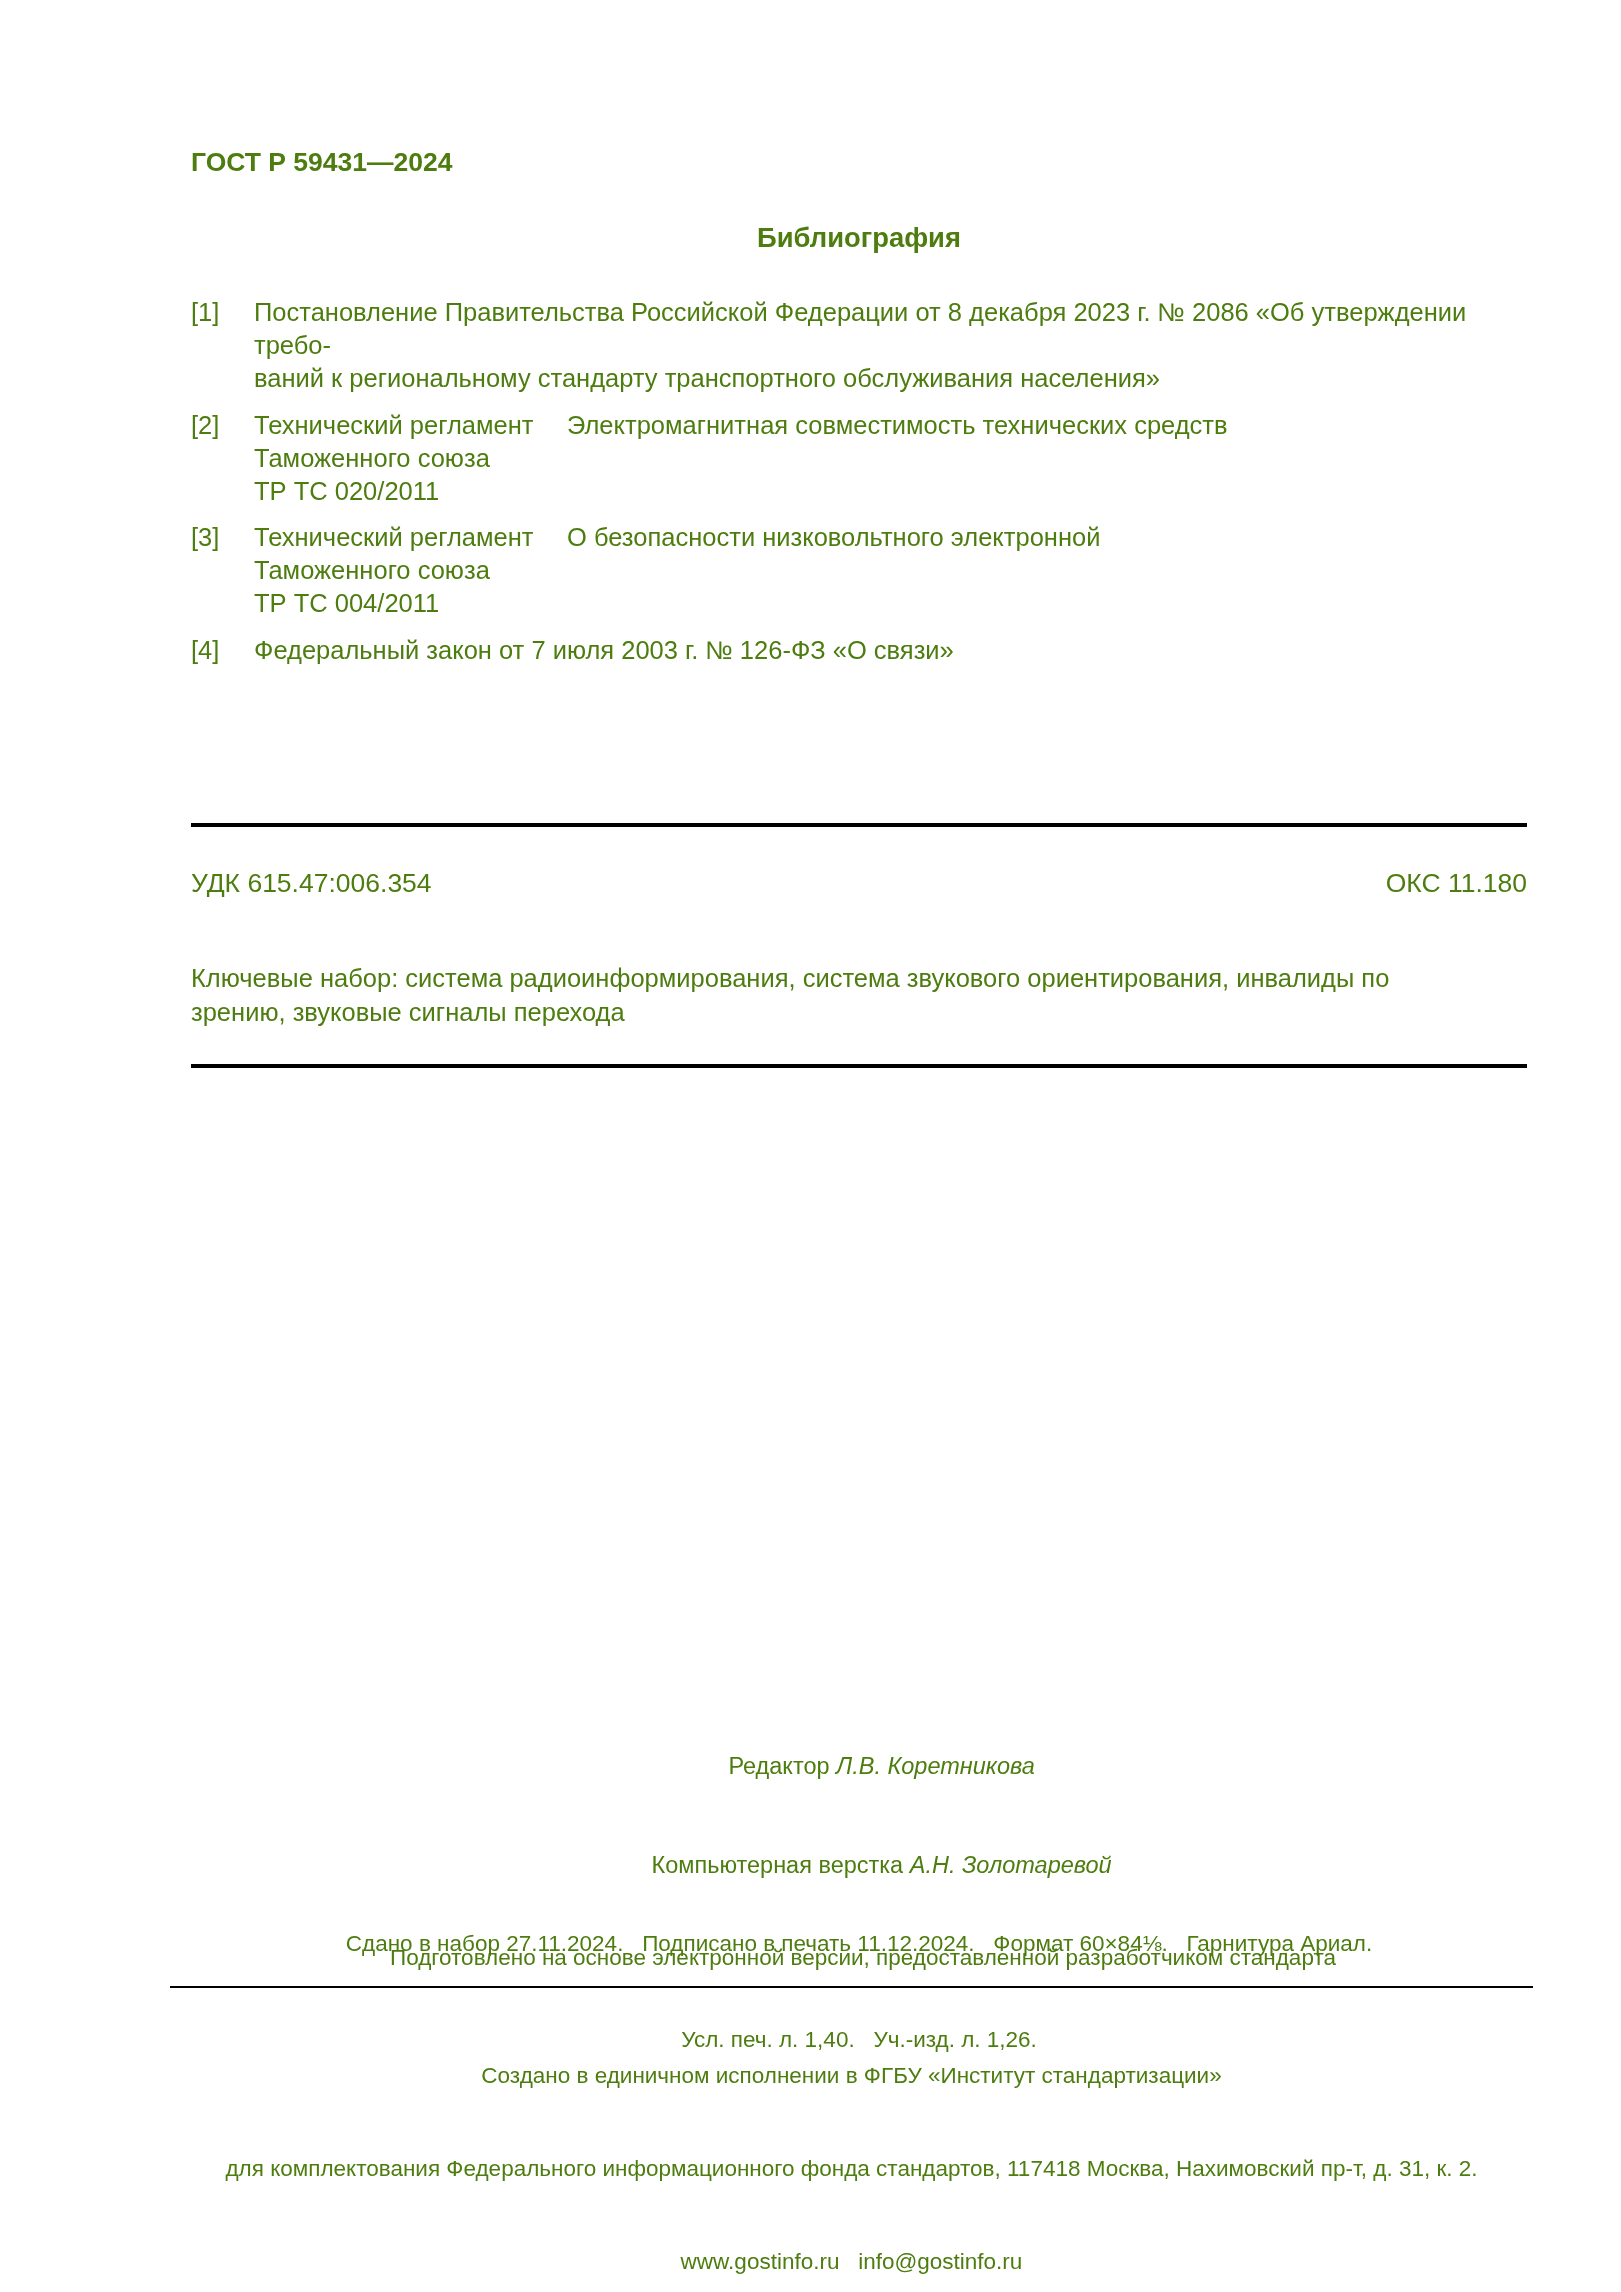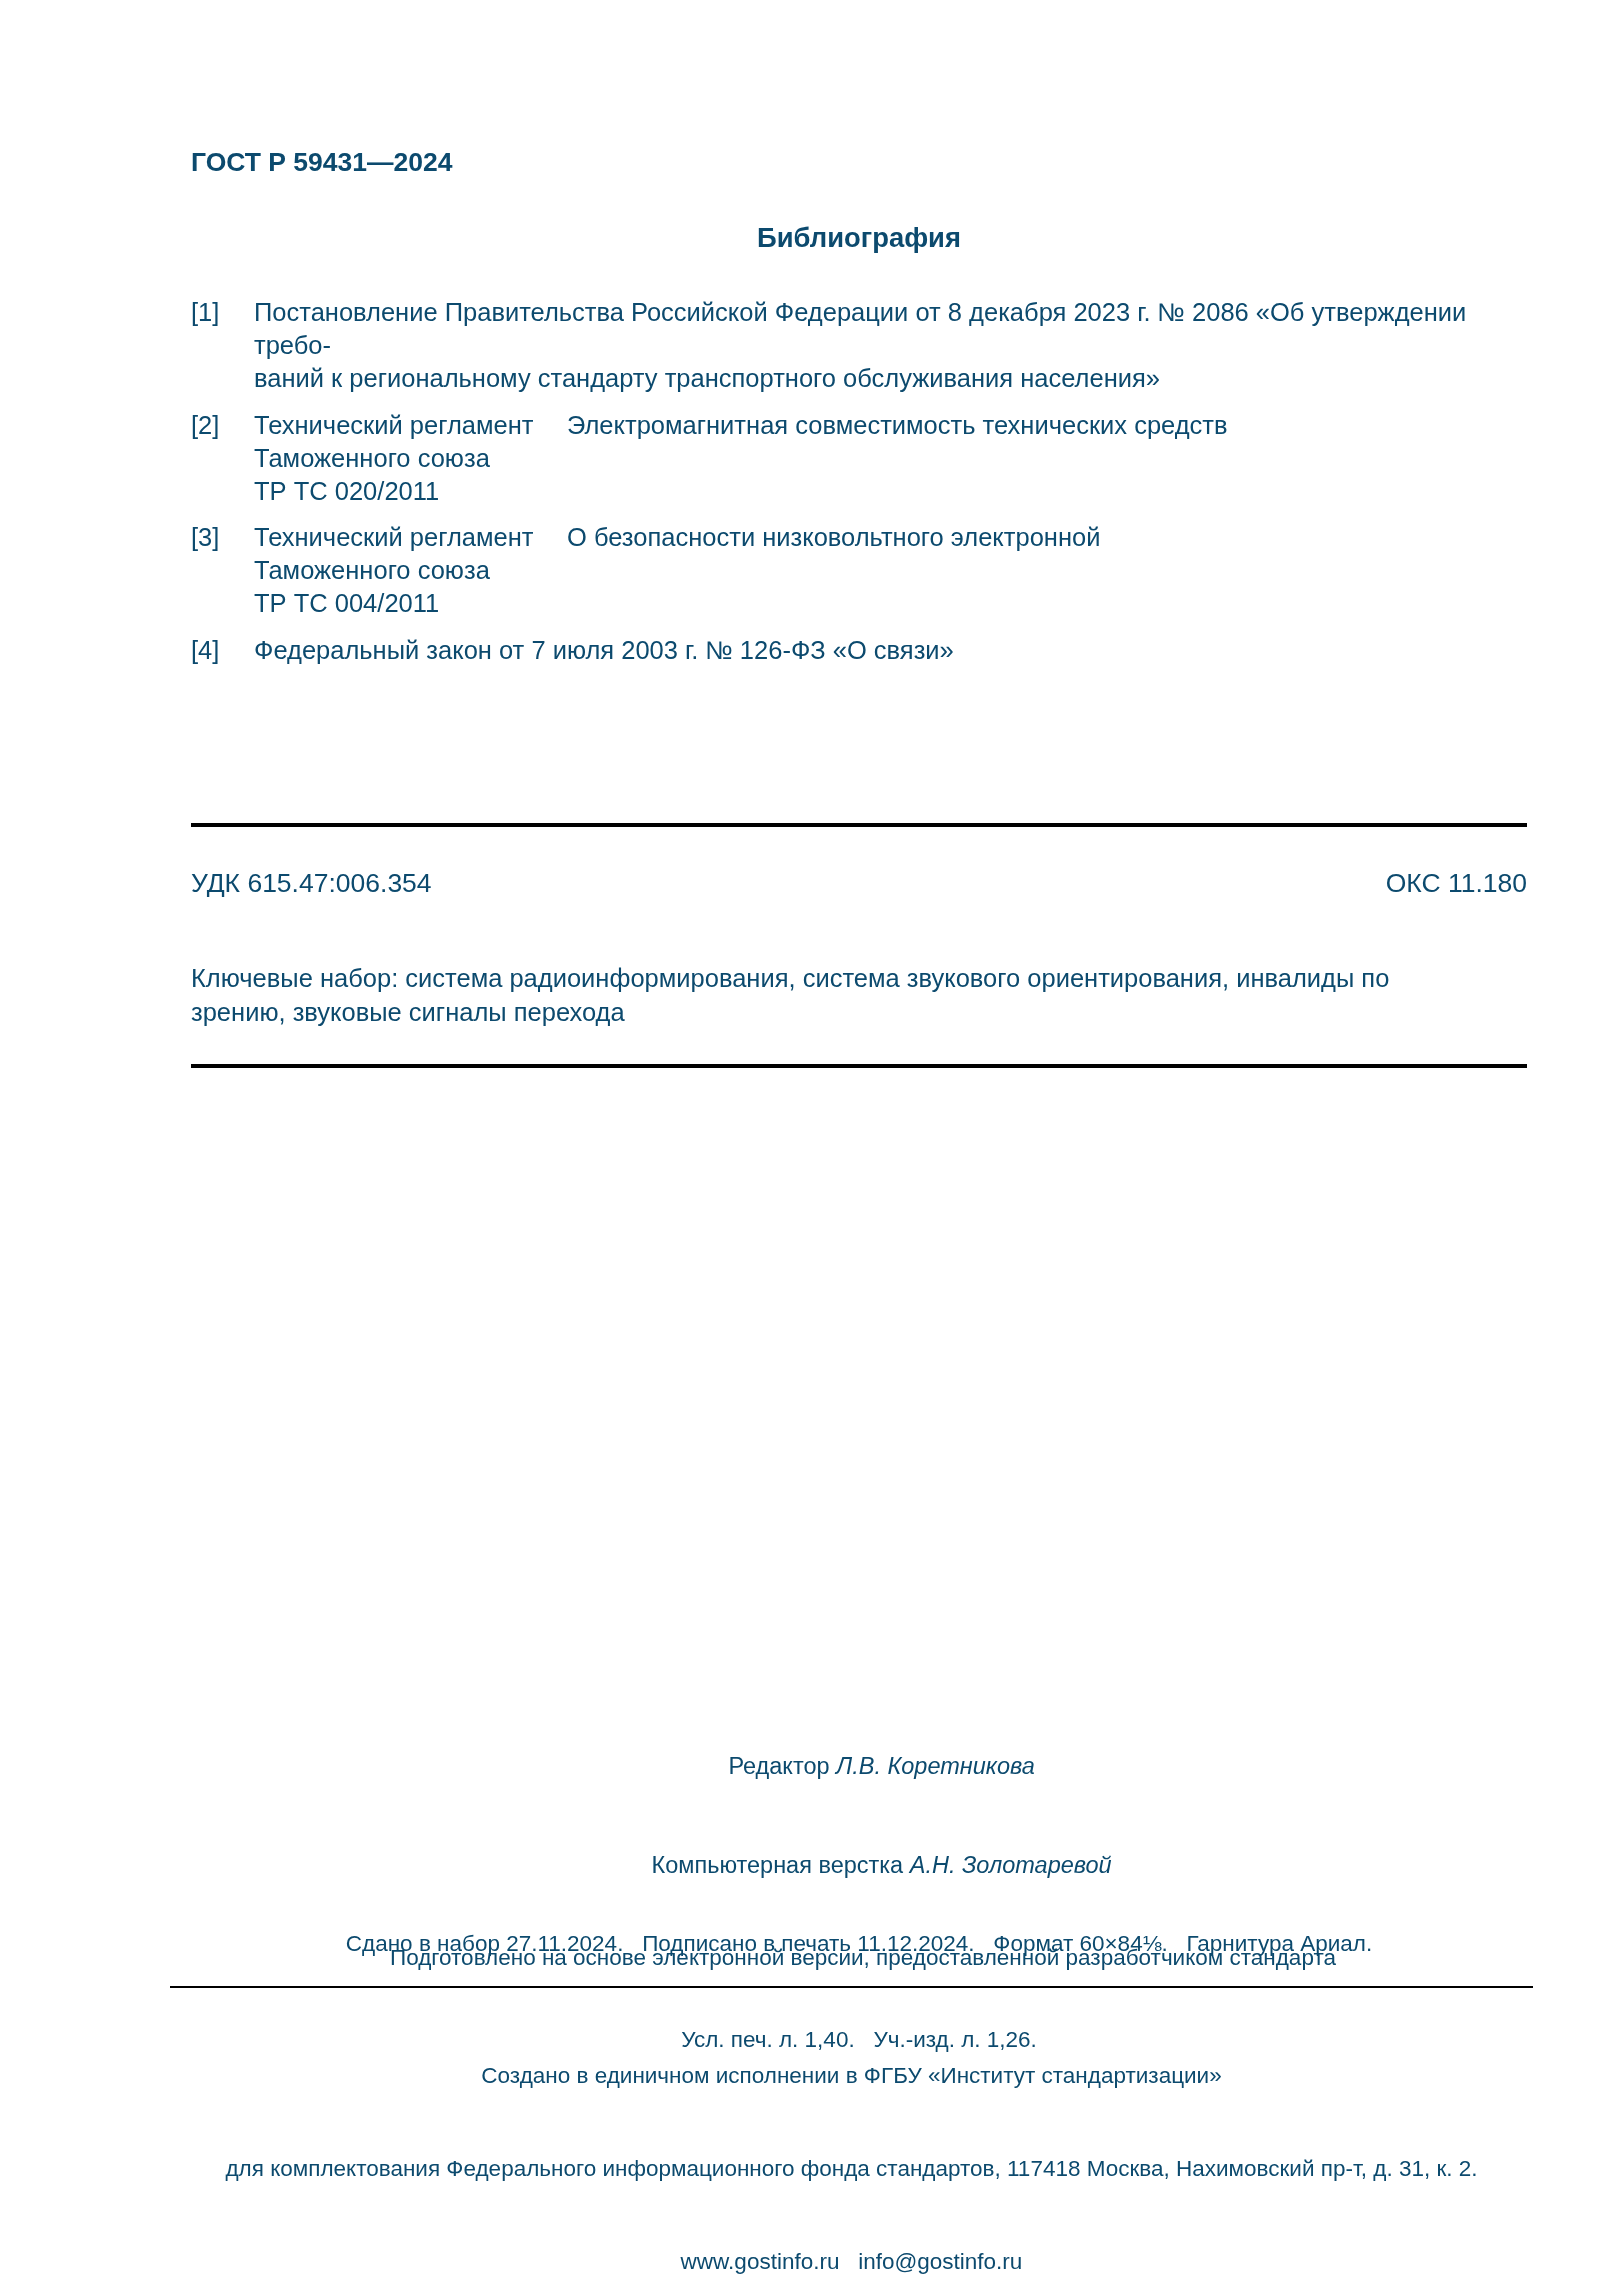--- a/index.html
+++ b/index.html
@@ -3,21 +3,21 @@
 <meta charset="utf-8">
 <style>
   * { margin: 0; padding: 0; box-sizing: border-box; }
   html, body { background: #ffffff; }
   .page {
     position: relative;
     width: 1621px;
     height: 2293px;
     background: #ffffff;
     font-family: "Liberation Sans", sans-serif;
-    color: #0c4a6e;
+    color: #4d7c0f;
     overflow: hidden;
   }
 
   .doc-number {
     position: absolute;
     top: 147px; left: 191px;
     font-size: 26.5px;
     font-weight: bold;
   }
 

